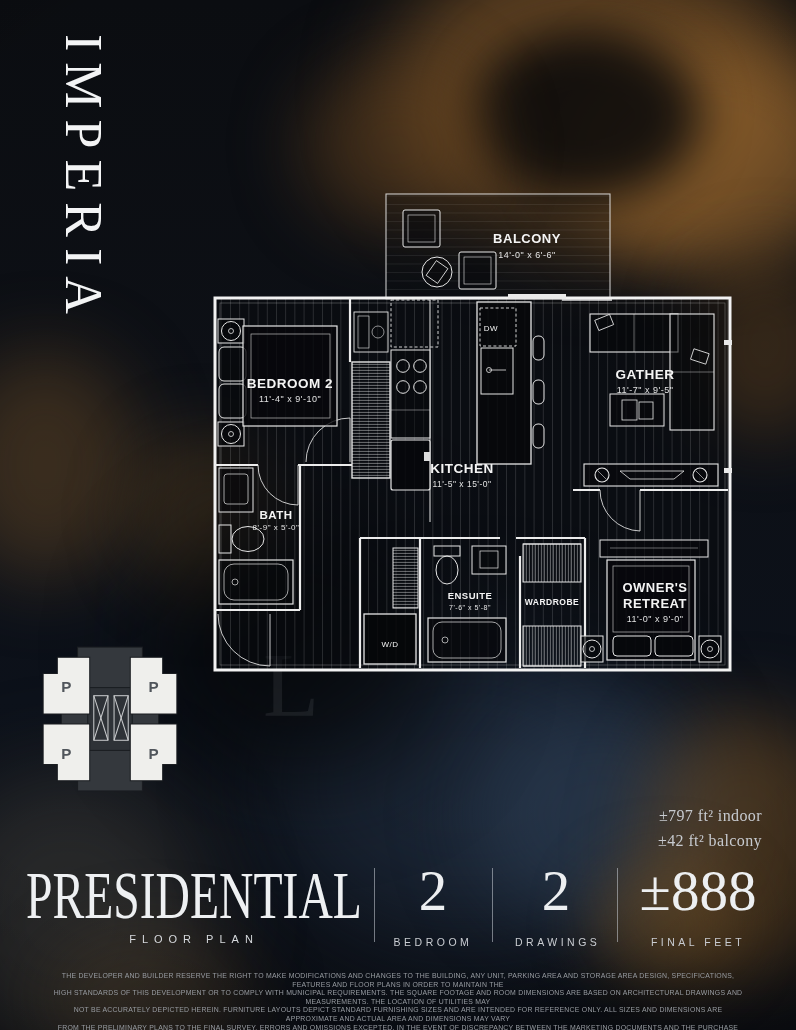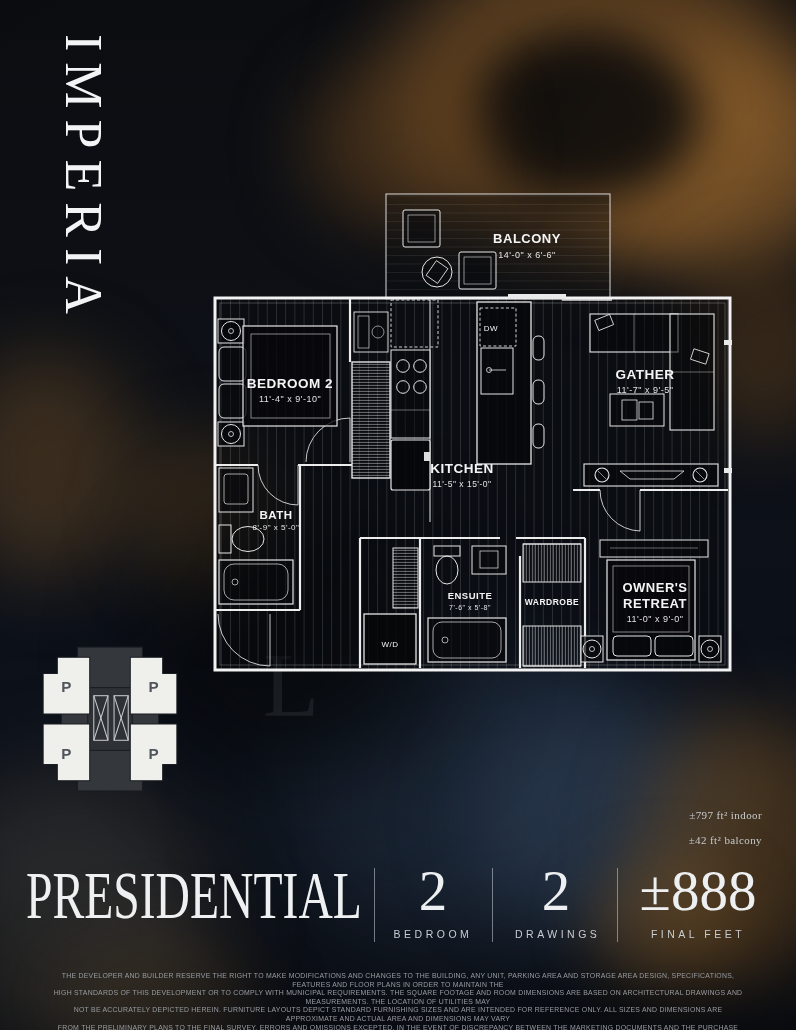--- a/index.html
+++ b/index.html
@@ -44,34 +44,34 @@
   .plan text{font-family:"Liberation Sans",sans-serif;fill:#f4f4f4;text-anchor:middle;letter-spacing:.5px;}
   .room-lbl{font-weight:700;}
   .dim-lbl{opacity:.92;}
 
   
   .keyplan{position:absolute;left:33px;top:645px;width:154px;height:148px;}
   .keyplan text{font-family:"Liberation Sans",sans-serif;fill:#50555b;font-size:15px;text-anchor:middle;font-weight:700;}
 
   
   .areas{position:absolute;right:34px;top:803px;text-align:right;
-    font-family:"Liberation Serif",serif;font-size:11px;line-height:25px;color:#c7cacf;letter-spacing:.4px;}
+    font-family:"Liberation Serif",serif;font-size:16px;line-height:25px;color:#c7cacf;letter-spacing:.4px;}
 
   
   .title-block{position:absolute;left:26px;top:863px;width:336px;}
   .title-name{font-family:"Liberation Serif",serif;font-weight:400;color:#eef0f2;
     font-size:68px;line-height:64px;white-space:nowrap;transform:scaleX(.70);transform-origin:left top;letter-spacing:0;}
   .title-sub{margin-top:6px;text-align:center;font-size:11px;letter-spacing:6px;color:#d6d9dd;}
 
   .stat-divider{position:absolute;width:1px;background:rgba(200,205,214,.55);top:868px;height:74px;}
   .d1{left:374px;} .d2{left:492px;} .d3{left:617px;}
   .stat{position:absolute;top:862px;text-align:center;color:#edeff1;}
   .s1{left:393px;width:80px;} .s2{left:515px;width:82px;} .s3{left:627px;width:142px;}
   .stat-value{font-family:"Liberation Serif",serif;font-size:57px;line-height:58px;font-weight:400;}
-  .stat-label{margin-top:8px;font-size:10.5px;letter-spacing:3.5px;color:#c9ccd1;}
+  .stat-label{margin-top:16px;font-size:10.5px;letter-spacing:3.5px;color:#c9ccd1;}
 
   
   .disclaimer{position:absolute;left:50px;right:50px;top:972px;text-align:center;
     color:#989ca2;font-size:6.9px;line-height:8.6px;letter-spacing:.25px;}
 </style>
 </head>
 <body>
 
 <div class="sheet">
 
@@ -337,20 +337,21 @@
     <text x="119" y="112">P</text>
   </svg>
 
   <div class="areas">
     <div>±797 ft² indoor</div>
     <div>±42 ft² balcony</div>
   </div>
 
   <div class="title-block">
     <div class="title-name">PRESIDENTIAL</div>
+    <div class="title-sub">FLOOR PLAN</div>
   </div>
 
   <div class="stat-divider d1"></div>
   <div class="stat s1">
     <div class="stat-value">2</div>
     <div class="stat-label">BEDROOM</div>
   </div>
   <div class="stat-divider d2"></div>
   <div class="stat s2">
     <div class="stat-value">2</div>

